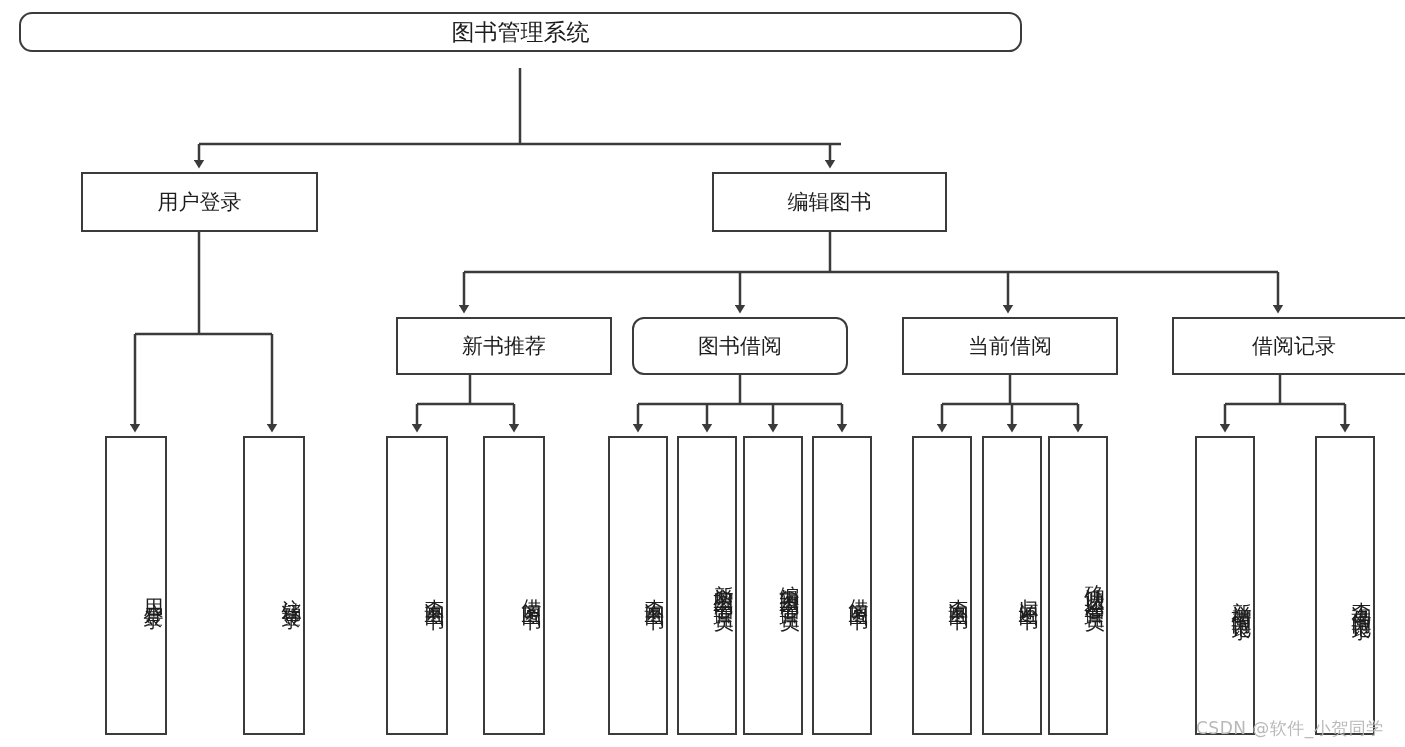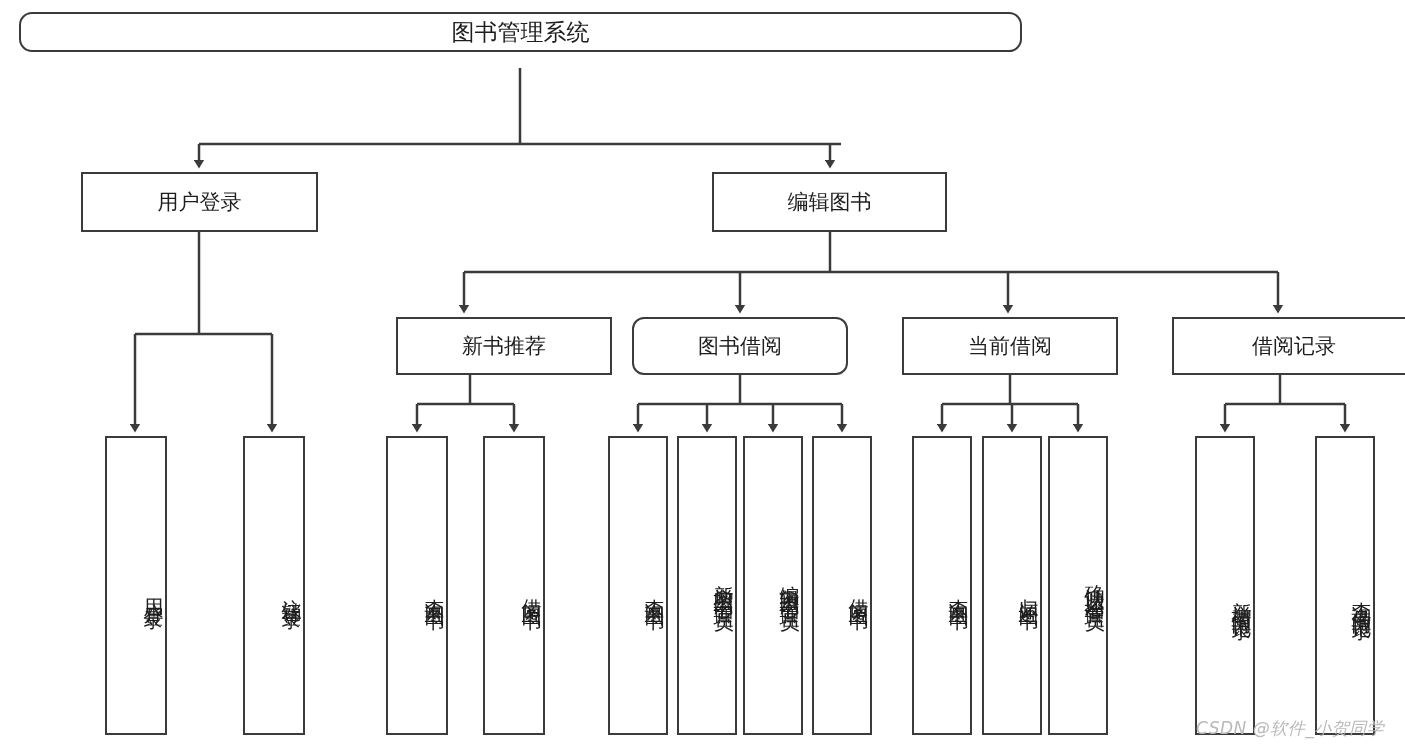--- a/index.html
+++ b/index.html
@@ -54,21 +54,20 @@
     letter-spacing: 4px;
     display: block;
     white-space: nowrap;
   }
   .watermark {
     position: absolute;
     font-size: 17px;
     color: #b9b9b9;
     white-space: nowrap;
     letter-spacing: 0.5px;
-    font-style: italic;
   }
 </style>
 </head>
 <body>
 
 <div id="canvas">
 
   <svg id="edges" viewBox="0 0 1405 747" xmlns="http://www.w3.org/2000/svg">
     <defs>
       <marker id="arrow" markerWidth="9" markerHeight="11" refX="0.5" refY="5.5" orient="auto" markerUnits="userSpaceOnUse">

